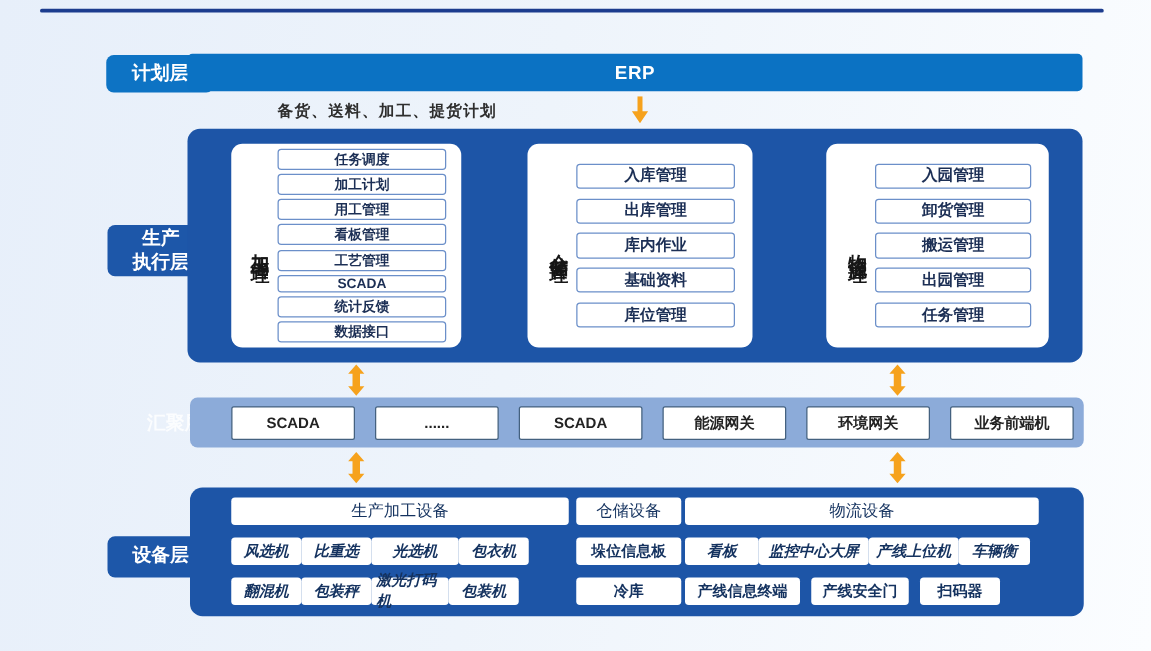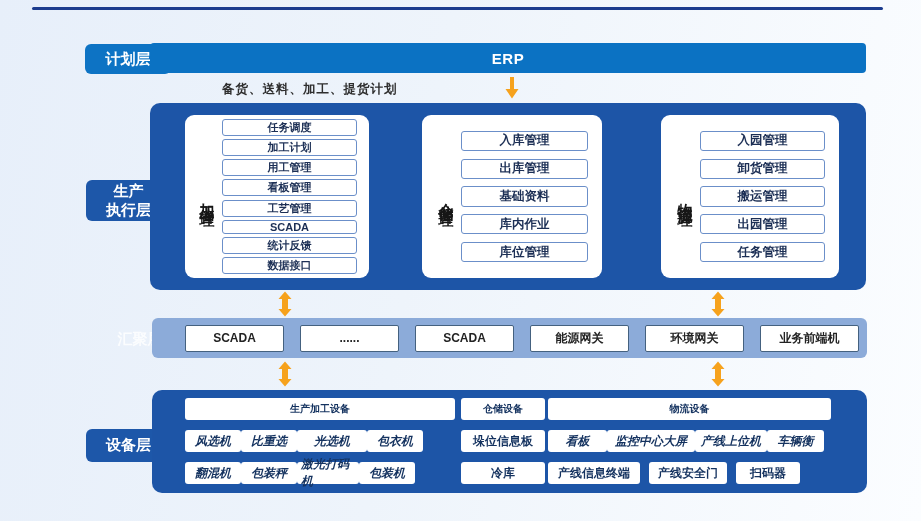--- a/index.html
+++ b/index.html
@@ -44,21 +44,21 @@
 
   .agg-bar{position:absolute;left:152px;top:318px;width:715px;height:40px;background:#8cabd9;border-radius:6px;
     display:flex;align-items:center;gap:16px;padding-left:33px;box-sizing:border-box;}
   .agg-node{width:97px;height:25px;background:#fff;border:1px solid #44617f;border-radius:2px;
     display:flex;align-items:center;justify-content:center;font-size:12px;font-weight:bold;color:#232323;}
 
   .device-box{position:absolute;left:152px;top:390px;width:715px;height:103px;background:#1d55a7;border-radius:10px;}
   .dgroup{position:absolute;top:0;height:103px;}
   .dg1{left:33px;width:270px;} .dg2{left:309px;width:84px;} .dg3{left:396px;width:283px;}
   .dheader{position:absolute;top:8px;left:0;right:0;height:22px;background:#fff;border-radius:3px;
-    display:flex;align-items:center;justify-content:center;font-weight:bold;font-size:10px;color:#14325f;text-align:center;}
+    display:flex;align-items:center;justify-content:center;font-weight:normal;font-size:13px;color:#14325f;text-align:center;}
   .drow{position:absolute;left:0;right:0;height:22px;display:flex;}
   .drow2{top:40px;} .drow3{top:72px;}
   .between{justify-content:flex-start;font-style:italic;}
   .leftgap{justify-content:flex-start;gap:9px;}
   .ditem{height:22px;background:#fff;border-radius:3px;display:flex;align-items:center;justify-content:center;
     font-weight:bold;font-size:12px;color:#14325f;box-sizing:border-box;padding:0 4px;}
 </style>
 </head>
 <body>
 
@@ -100,22 +100,22 @@
         <div class="eitem">SCADA</div>
         <div class="eitem">统计反馈</div>
         <div class="eitem">数据接口</div>
       </div>
     </div>
     <div class="card card2">
       <div class="vtitle">仓储管理</div>
       <div class="items">
         <div class="eitem">入库管理</div>
         <div class="eitem">出库管理</div>
+        <div class="eitem">库内作业</div>
         <div class="eitem">基础资料</div>
-        <div class="eitem">库内作业</div>
         <div class="eitem">库位管理</div>
       </div>
     </div>
     <div class="card card3">
       <div class="vtitle">物流管理</div>
       <div class="items">
         <div class="eitem">入园管理</div>
         <div class="eitem">卸货管理</div>
         <div class="eitem">搬运管理</div>
         <div class="eitem">出园管理</div>

